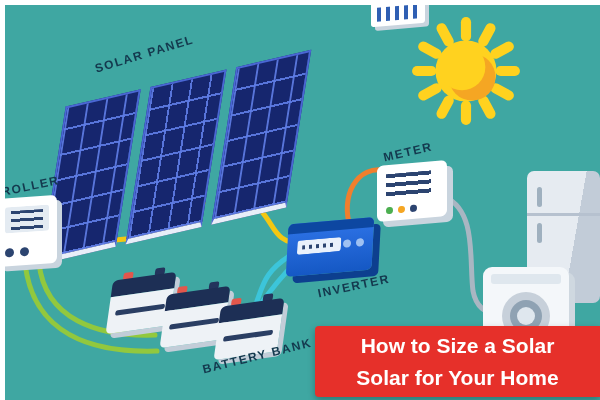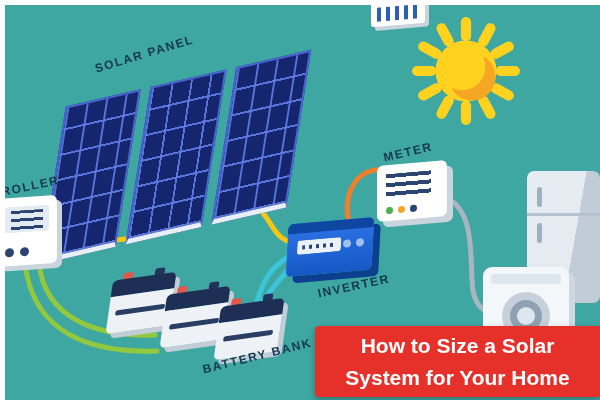--- a/index.html
+++ b/index.html
@@ -204,16 +204,16 @@
   <div class="abs washer">
     <div class="panel-strip"></div>
     <div class="door">
       <div class="inner"></div>
       <div class="glass"></div>
     </div>
   </div>
 
   <div class="abs banner">
     <div>How to Size a Solar</div>
-    <div>System for Your Home</div>
+    <div>Solar for Your Home</div>
   </div>
 
 </div>
 
 </body></html>

